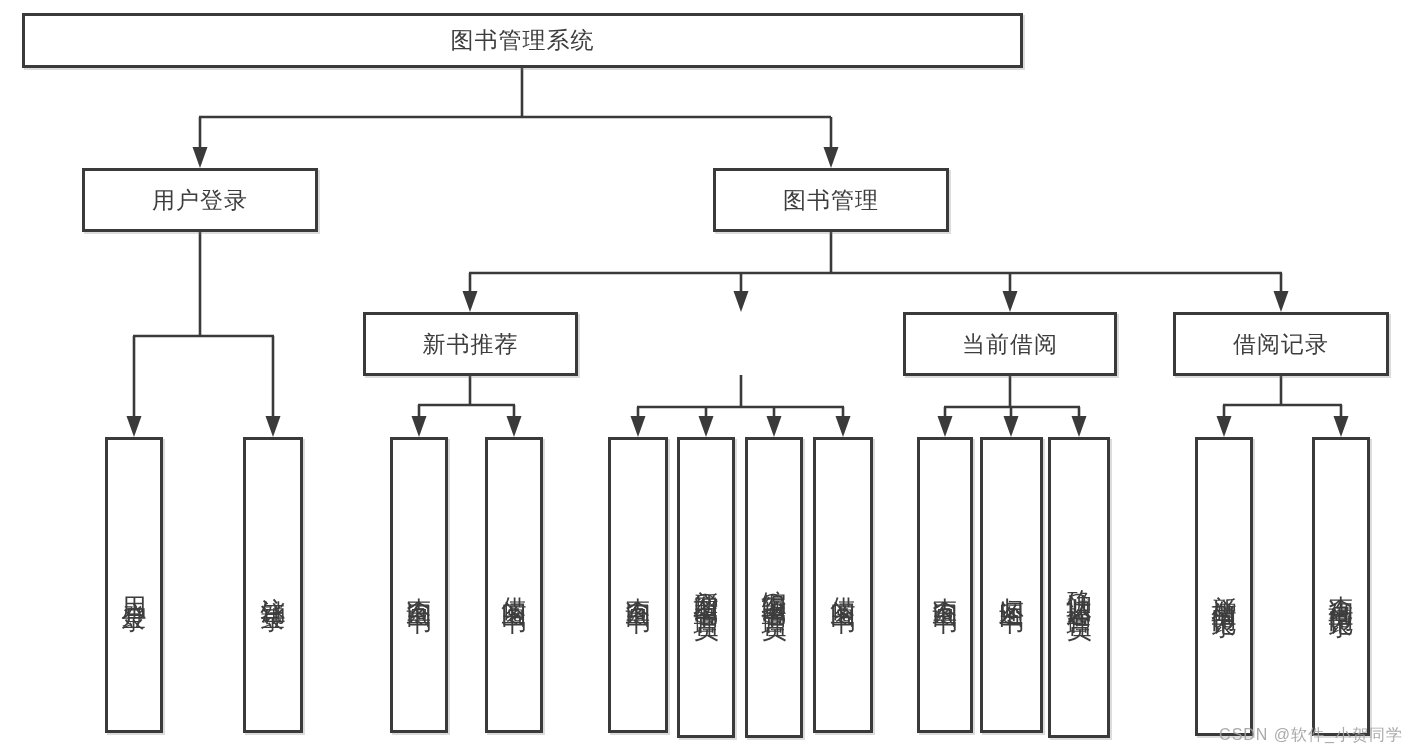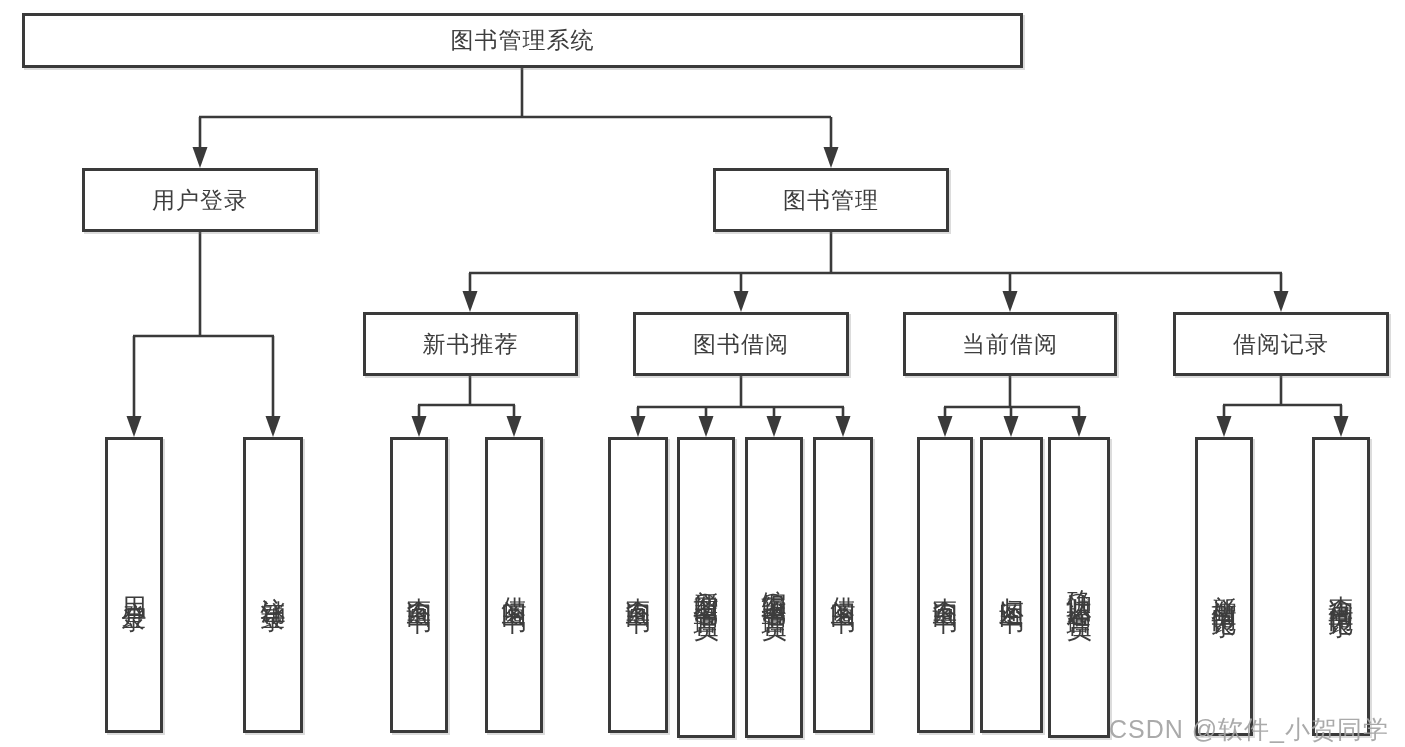--- a/index.html
+++ b/index.html
@@ -55,23 +55,23 @@
     writing-mode: vertical-rl;
     text-orientation: mixed;
     font-size: 25px;
     letter-spacing: 4px;
     line-height: 1;
     white-space: nowrap;
   }
 
   .watermark {
     position: absolute;
-    right: 16px;
+    right: 2px;
     bottom: 1px;
-    font-size: 25px;
+    font-size: 16px;
     color: var(--watermark);
     opacity: 0.92;
     letter-spacing: 1px;
     z-index: 3;
     white-space: nowrap;
   }
 </style>
 </head>
 <body>
 
@@ -159,23 +159,20 @@
   <div class="box" style="left:82px;top:168px;width:236px;height:64px">
     <span class="hlabel">用户登录</span>
   </div>
   <div class="box" style="left:713px;top:168px;width:236px;height:64px">
     <span class="hlabel">图书管理</span>
   </div>
 
   <div class="box" style="left:363px;top:312px;width:215px;height:64px">
     <span class="hlabel">新书推荐</span>
   </div>
-  <div class="box" style="left:633px;top:312px;width:216px;height:64px">
-    <span class="hlabel">图书借阅</span>
-  </div>
   <div class="box" style="left:1173px;top:312px;width:216px;height:64px">
     <span class="hlabel">借阅记录</span>
   </div>
   <div class="box" style="left:903px;top:312px;width:214px;height:64px">
     <span class="hlabel">当前借阅</span>
   </div>
 
   <div class="box" style="left:105px;top:437px;width:58px;height:296px">
     <span class="vlabel">用户登录</span>
   </div>

